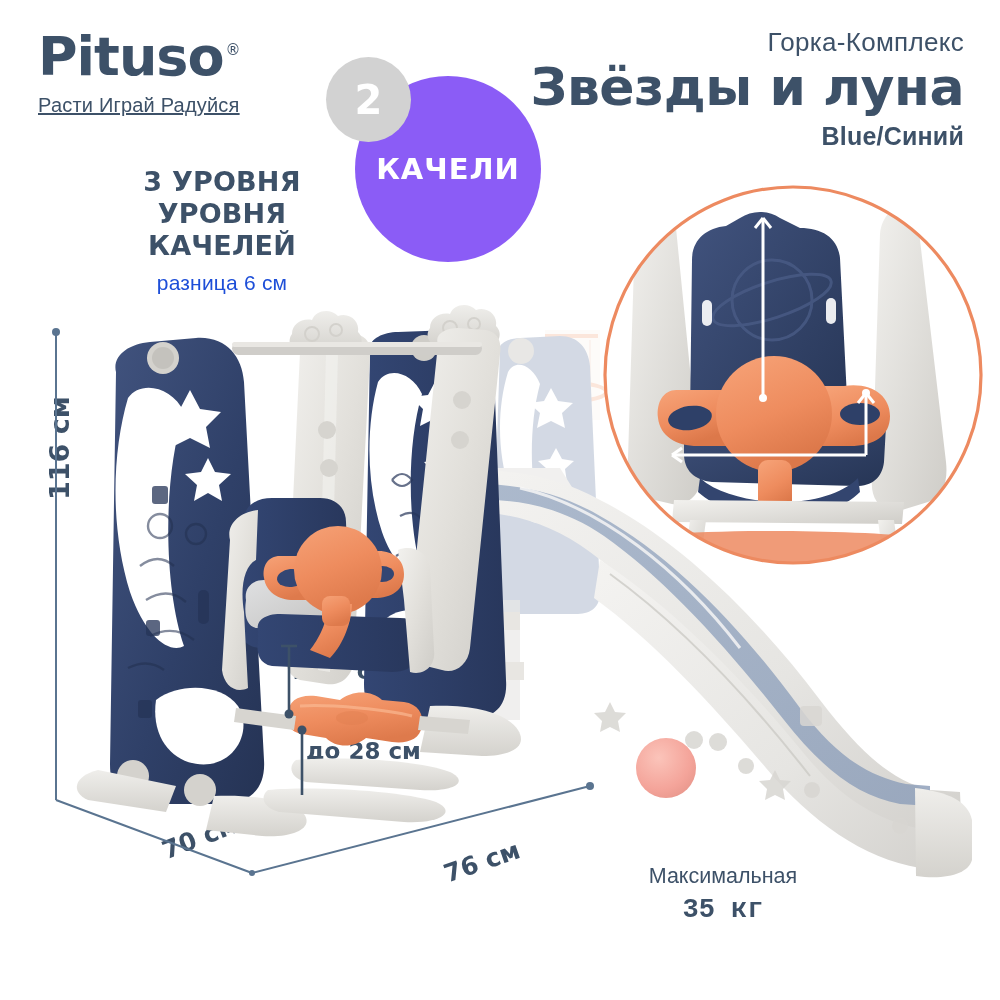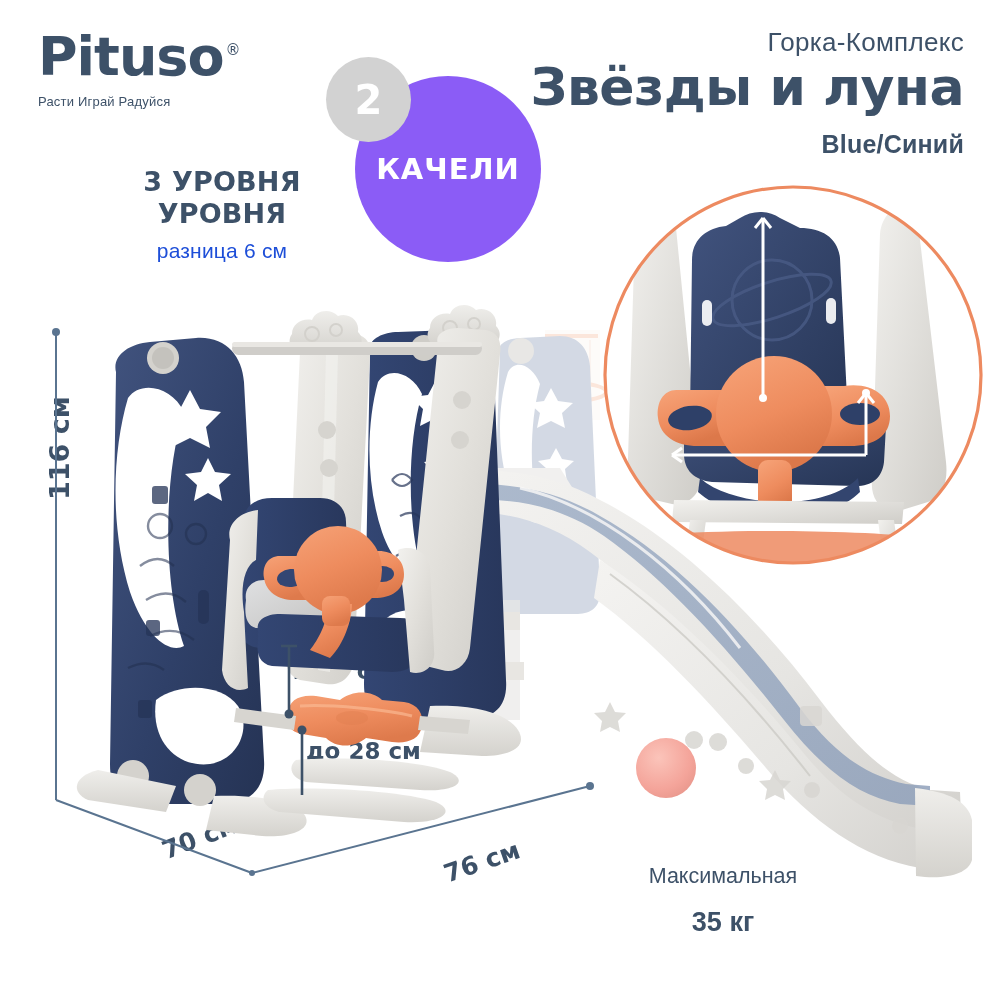--- a/index.html
+++ b/index.html
@@ -17,33 +17,33 @@
   .logo-word{
     font-family:"DejaVu Sans","Liberation Sans",sans-serif;
     font-size:54px;font-weight:bold;color:#3D5168;
     letter-spacing:-1px;line-height:1;position:relative;display:inline-block;
   }
   .logo-reg{
     font-size:15px;vertical-align:super;font-weight:normal;
     position:relative;top:-14px;left:2px;
   }
   .logo-tag{
-    margin-top:10px;font-size:13px;color:#3D5168;letter-spacing:.2px;
+    margin-top:10px;font-size:20px;color:#3D5168;letter-spacing:.2px;text-decoration:underline;
   }
 
   
   .title-block{position:absolute;right:36px;top:28px;text-align:right;width:540px;}
   .title-small{font-size:26px;color:#3D5168;line-height:1.15;letter-spacing:.3px;}
   .title-big{
     font-family:"DejaVu Sans","Liberation Sans",sans-serif;
     font-size:52px;font-weight:bold;color:#3D5168;
     line-height:1.05;margin-top:2px;letter-spacing:-.5px;
   }
   .title-color{
-    font-size:25px;font-weight:bold;color:#3D5168;margin-top:16px;letter-spacing:.2px;
+    font-size:25px;font-weight:bold;color:#3D5168;margin-top:8px;letter-spacing:.2px;
   }
 
   
   .badge-gray{
     position:absolute;left:326px;top:57px;width:85px;height:85px;border-radius:50%;
     background:#D2D2D2;display:flex;align-items:center;justify-content:center;z-index:3;
   }
   .badge-gray span{
     color:#ffffff;font-size:40px;font-weight:bold;
     font-family:"DejaVu Sans","Liberation Sans",sans-serif;line-height:1;
@@ -62,22 +62,22 @@
   .feat-head{
     font-family:"DejaVu Sans","Liberation Sans",sans-serif;
     font-size:27px;font-weight:bold;color:#3D5168;line-height:1.18;letter-spacing:.2px;
   }
   .feat-sub{font-size:21px;color:#1d4ed8;margin-top:9px;letter-spacing:.2px;}
 
   
   .load{position:absolute;left:580px;top:862px;width:286px;text-align:center;}
   .load-l1{font-size:21.5px;color:#3D5168;line-height:1.32;}
   .load-l2{
-    font-family:Liberation Sans, sans-serif;
-    font-size:27px;font-weight:bold;color:#3D5168;margin-top:17px;
+    font-family:Liberation Mono, monospace;
+    font-size:27px;font-weight:bold;color:#3D5168;margin-top:5px;
   }
 
   
   .dim{color:#3D5168;font-weight:bold;font-family:"DejaVu Sans","Liberation Sans",sans-serif;}
   .dim-116{
     position:absolute;left:44px;top:500px;font-size:27px;
     transform:rotate(-90deg);transform-origin:left top;white-space:nowrap;
   }
   .dim-70{
     position:absolute;left:158px;top:838px;font-size:25px;
@@ -506,20 +506,21 @@
   <div class="badge-orange">
     <span>КАЧЕЛИ</span>
   </div>
   <div class="badge-gray">
     <span>2</span>
   </div>
 
   <div class="feat">
     <div class="feat-head">3 УРОВНЯ</div>
     <div class="feat-head">УРОВНЯ</div>
+    <div class="feat-head">КАЧЕЛЕЙ</div>
     <div class="feat-sub">разница 6 см</div>
   </div>
 
   <div class="dim dim-116">116 см</div>
   <div class="dim dim-70">70 см</div>
   <div class="dim dim-76">76 см</div>
   <div class="dim dim-175">17,5 см</div>
   <div class="dim dim-28">до 28 см</div>
 
   <div class="dim-w dim-30">30 см</div>

